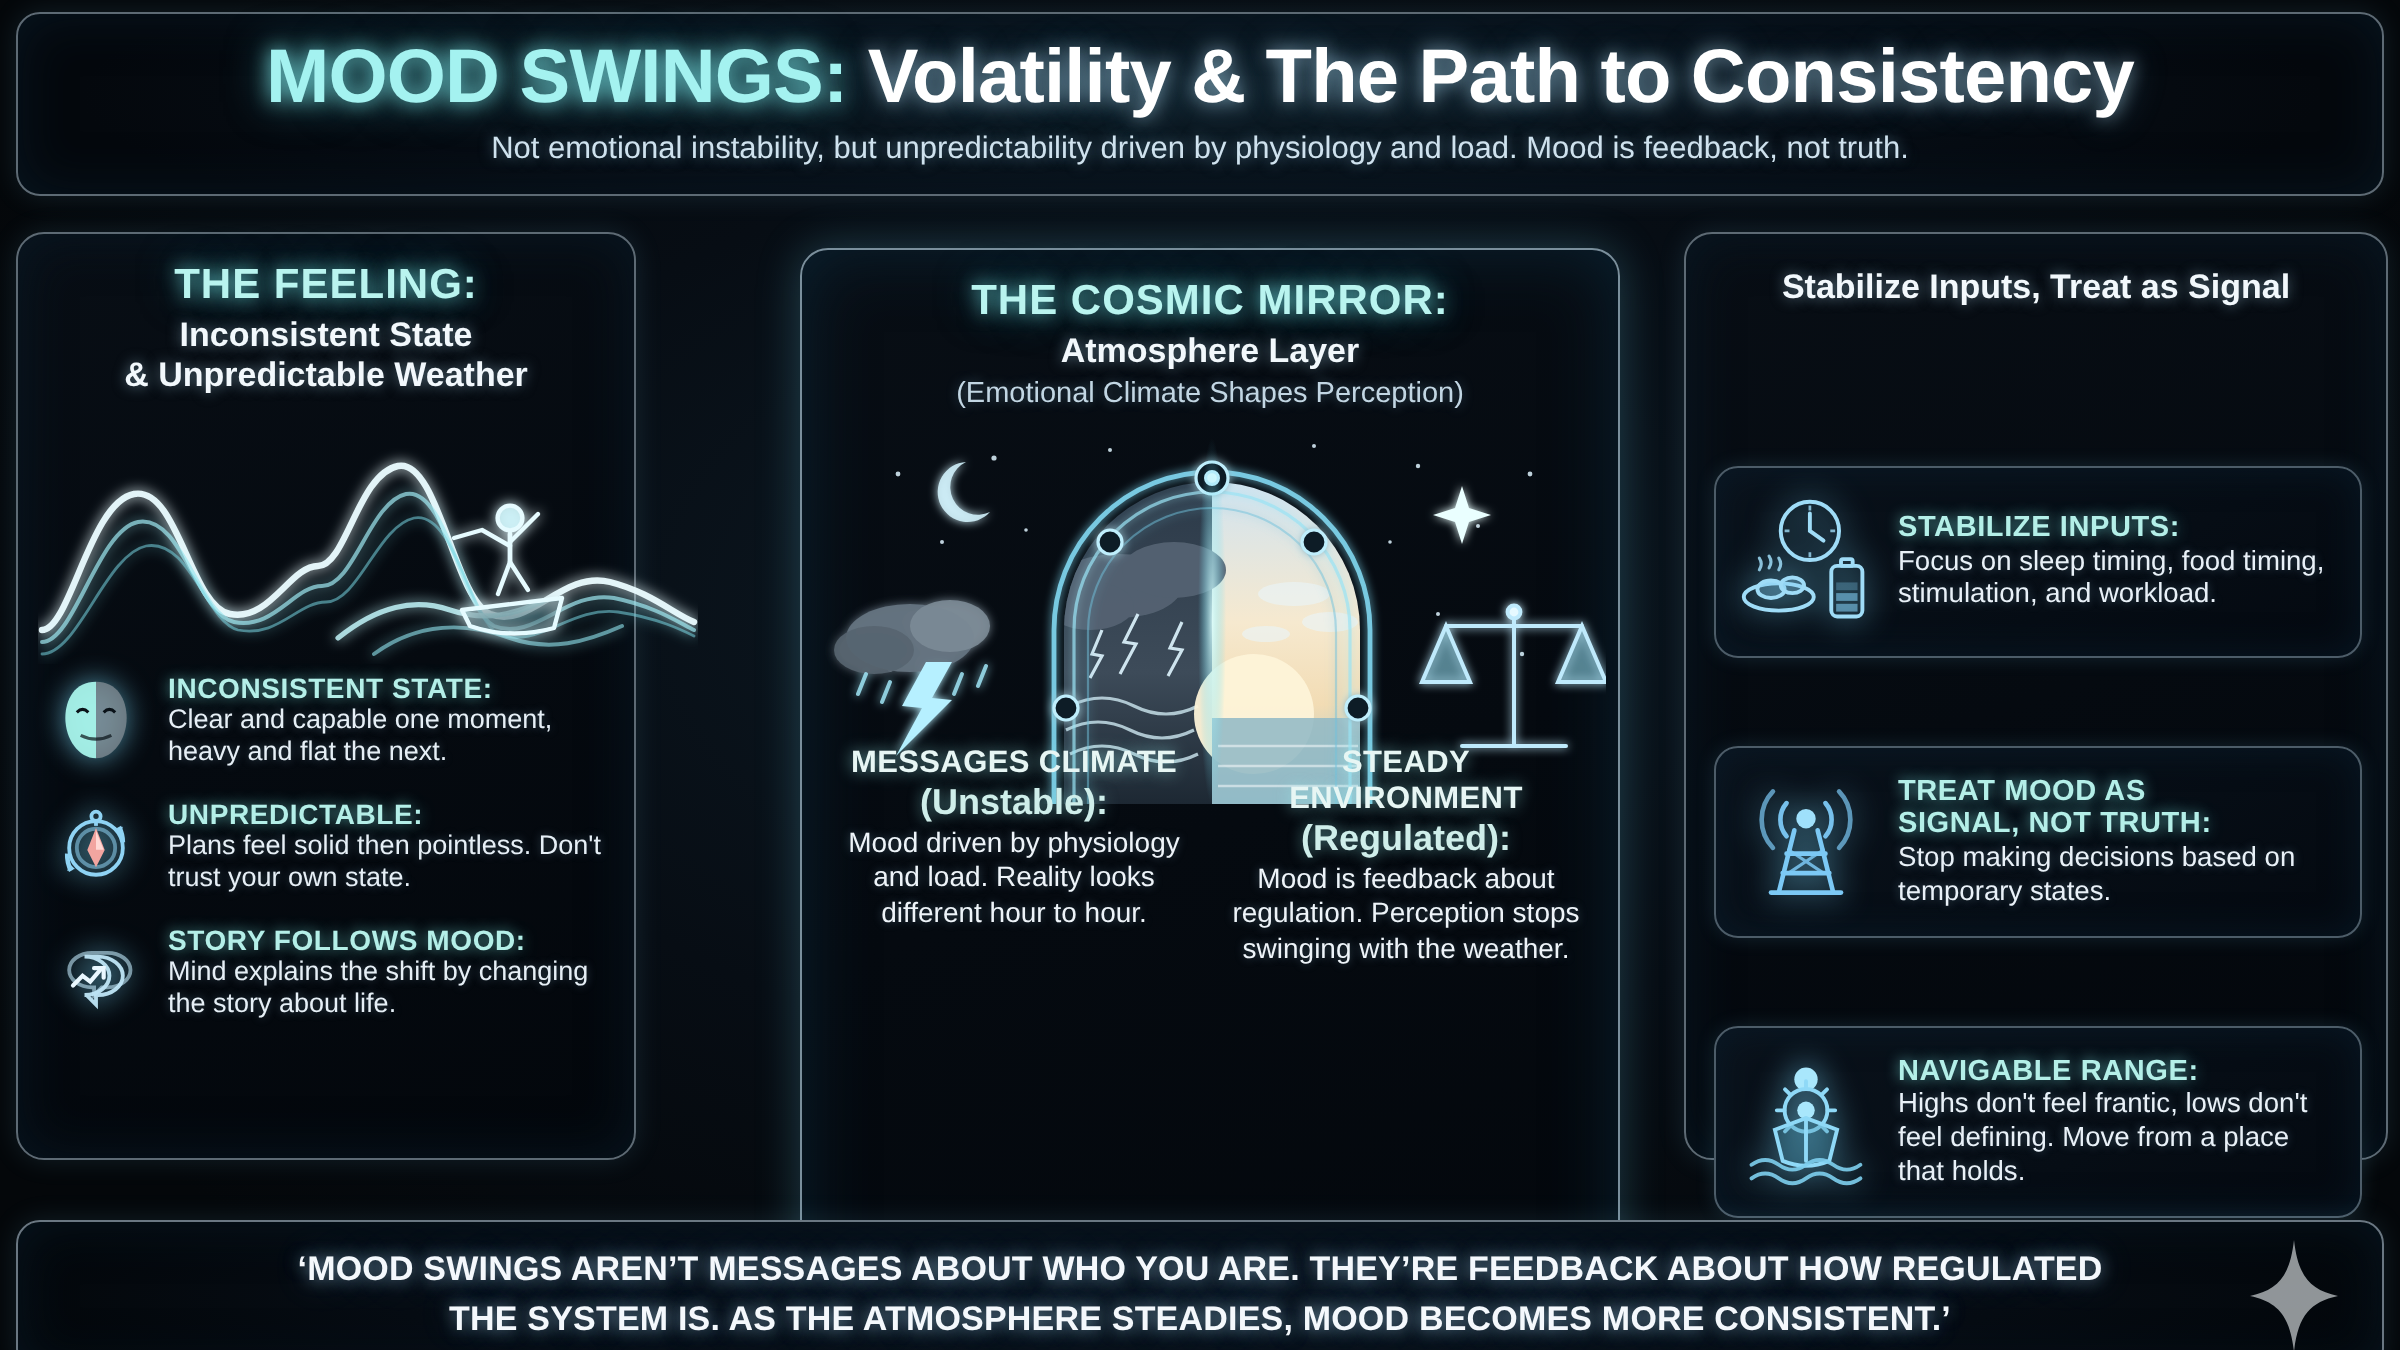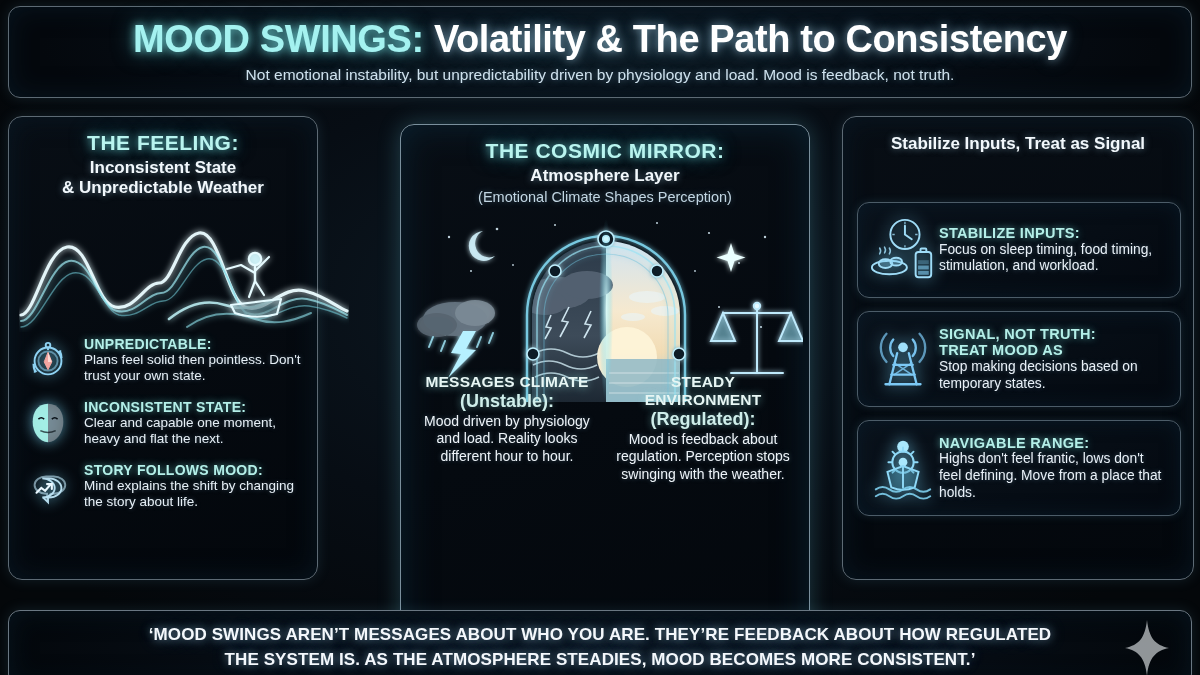--- a/index.html
+++ b/index.html
@@ -136,23 +136,24 @@
   
   #right-cards {
     position: absolute; left: 14px; right: 12px; top: 85px;
     display: flex; flex-direction: column; gap: 13px;
   }
   .rcard {
     border: 1.2px solid #4c5c68;
     border-radius: 12px;
     background: linear-gradient(150deg, #0a121b 0%, #060d15 60%, #040910 100%);
     box-shadow: 0 0 10px rgba(110,200,235,0.14), inset 0 0 18px rgba(10,32,48,0.6);
-    display: flex; align-items: center; 
+    display: flex; align-items: center; gap: 10px;
     padding: 11px 11px 11px 9px;
     position: relative;
+    margin-top: 31px;
   }
   .rcard .ico {
     width: 72px; height: 72px; flex: 0 0 72px;
     display: flex; align-items: center; justify-content: center;
     filter: drop-shadow(0 0 8px rgba(120,215,250,0.8));
   }
   .rcard .lbl {
     font-size: 14.5px; font-weight: bold; letter-spacing: 0.3px; color: #b4efe8;
     line-height: 1.14;
     text-shadow: 0 0 7px rgba(120,230,225,0.7);
@@ -261,51 +262,51 @@
         <path d="M236 64 L250 50" stroke-width="2.2"></path>
         <path d="M236 66 L222 58 L208 62" stroke-width="2.2"></path>
         <path d="M236 74 L230 90 M236 74 L245 88" stroke-width="2.2"></path>
       </g>
     </svg>
 
     <div id="left-bullets">
 
       <div class="bullet">
         <div class="ico">
+          <svg viewBox="0 0 48 48" width="46" height="46">
+            <path d="M24 4 C13 4 8 13 8 23 C8 34 15 44 24 44 Z" fill="#a8f3ea" opacity="0.95"></path>
+            <path d="M24 4 C35 4 40 13 40 23 C40 34 33 44 24 44 Z" fill="#7f8b92" opacity="0.8"></path>
+            <path d="M14 20 q3 -3 6 0 M28 20 q3 -3 6 0" stroke="#0a1218" stroke-width="1.6" fill="none"></path>
+            <path d="M16 32 q8 4 16 0" stroke="#0a1218" stroke-width="1.6" fill="none" opacity="0.7"></path>
+          </svg>
+        </div>
+        <div class="txt">
+          <div class="lbl">INCONSISTENT STATE:</div>
+          <div class="desc">Clear and capable one moment, heavy and flat the next.</div>
+        </div>
+      </div>
+
+      <div class="bullet">
+        <div class="ico">
           <svg viewBox="0 0 48 48" width="46" height="46" fill="none" stroke="#8fd3f4" stroke-width="2">
             <circle cx="24" cy="25" r="14"></circle>
             <circle cx="24" cy="25" r="10" opacity="0.55"></circle>
             <circle cx="24" cy="8.5" r="2.4"></circle>
             <path d="M24 11 L24 13.5"></path>
             <path d="M24 16 L28 26 L24 34 L20 26 Z" fill="#f2a5a0" stroke="#f2a5a0" stroke-width="1"></path>
             <path d="M24 16 L28 26 L24 26 Z" fill="#ffd9d5" stroke="none"></path>
             <path d="M36 14 a18 18 0 0 1 2 8" stroke-width="2.4"></path>
             <path d="M38 14 l-4 1 l3 3 z" fill="#8fd3f4" stroke="none"></path>
             <path d="M11 37 a18 18 0 0 1 -2 -9" stroke-width="2.4"></path>
             <path d="M9 37 l4 -1 l-3 -3 z" fill="#8fd3f4" stroke="none"></path>
           </svg>
         </div>
         <div class="txt">
           <div class="lbl">UNPREDICTABLE:</div>
           <div class="desc">Plans feel solid then pointless. Don't trust your own state.</div>
-        </div>
-      </div>
-
-      <div class="bullet">
-        <div class="ico">
-          <svg viewBox="0 0 48 48" width="46" height="46">
-            <path d="M24 4 C13 4 8 13 8 23 C8 34 15 44 24 44 Z" fill="#a8f3ea" opacity="0.95"></path>
-            <path d="M24 4 C35 4 40 13 40 23 C40 34 33 44 24 44 Z" fill="#7f8b92" opacity="0.8"></path>
-            <path d="M14 20 q3 -3 6 0 M28 20 q3 -3 6 0" stroke="#0a1218" stroke-width="1.6" fill="none"></path>
-            <path d="M16 32 q8 4 16 0" stroke="#0a1218" stroke-width="1.6" fill="none" opacity="0.7"></path>
-          </svg>
-        </div>
-        <div class="txt">
-          <div class="lbl">INCONSISTENT STATE:</div>
-          <div class="desc">Clear and capable one moment, heavy and flat the next.</div>
         </div>
       </div>
 
       <div class="bullet">
         <div class="ico">
           <svg viewBox="0 0 48 48" width="46" height="46" fill="none" stroke="#bfe6f7" stroke-width="2">
             <path d="M30 14 a12 9 0 0 1 0 18 h-3 l-4 4 v-4 h-1 a12 9 0 0 1 0 -18 z" opacity="0.6"></path>
             <path d="M18 16 a13 10 0 0 1 0 20 h1 l5 5 v-5 h1 a13 10 0 0 0 0 -20 z" opacity="0.95"></path>
             <path d="M12 31 l5 -5 l4 3 l6 -7" stroke="#eaf8ff" stroke-width="2.2" stroke-linecap="round"></path>
             <path d="M23 22 h5 v5" stroke="#eaf8ff" stroke-width="2.2" stroke-linecap="round"></path>
@@ -522,22 +523,22 @@
             <path d="M19 10 a21 21 0 0 0 0 29" opacity="0.7"></path>
             <path d="M53 10 a21 21 0 0 1 0 29" opacity="0.7"></path>
             <path d="M30 30 L22 62 M42 30 L50 62"></path>
             <path d="M26 42 h20 M24 52 h24"></path>
             <path d="M27 40 l18 12 M45 40 l-18 12" stroke-width="1.6" opacity="0.85"></path>
             <path d="M18 62 h36" stroke-width="2.4"></path>
           </svg>
         </div>
         <div>
           <div class="lbl">
+            <div>TREAT MOOD AS</div>
             <div>SIGNAL, NOT TRUTH:</div>
-            <div>TREAT MOOD AS</div>
           </div>
           <div class="desc">Stop making decisions based on temporary states.</div>
         </div>
       </div>
 
       <div class="rcard">
         <div class="ico">
           <svg viewBox="0 0 72 72" width="70" height="70" fill="none" stroke="#8fd9f7" stroke-width="2" stroke-linecap="round">
             <circle cx="36" cy="14" r="6" fill="#a9e7fc" stroke="none"></circle>
             <circle cx="36" cy="30" r="11"></circle>

